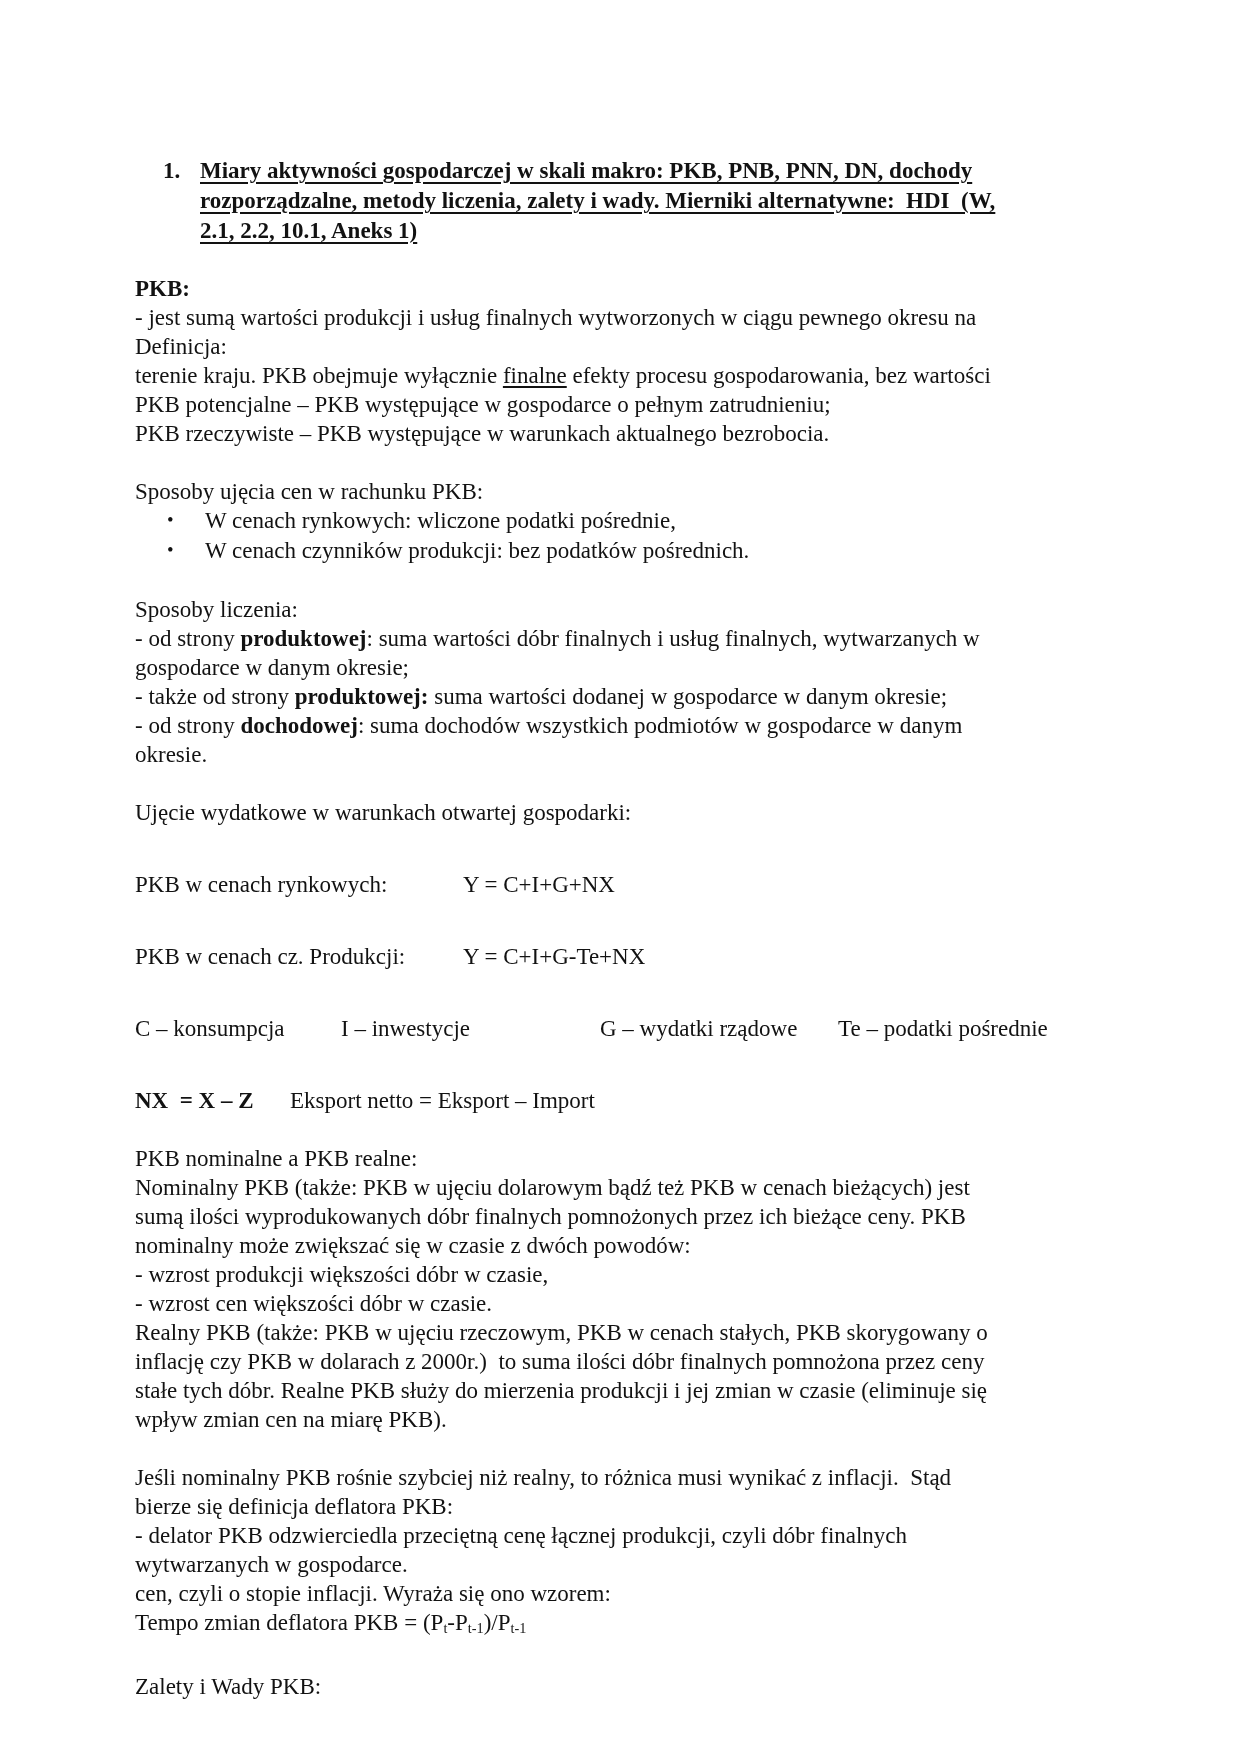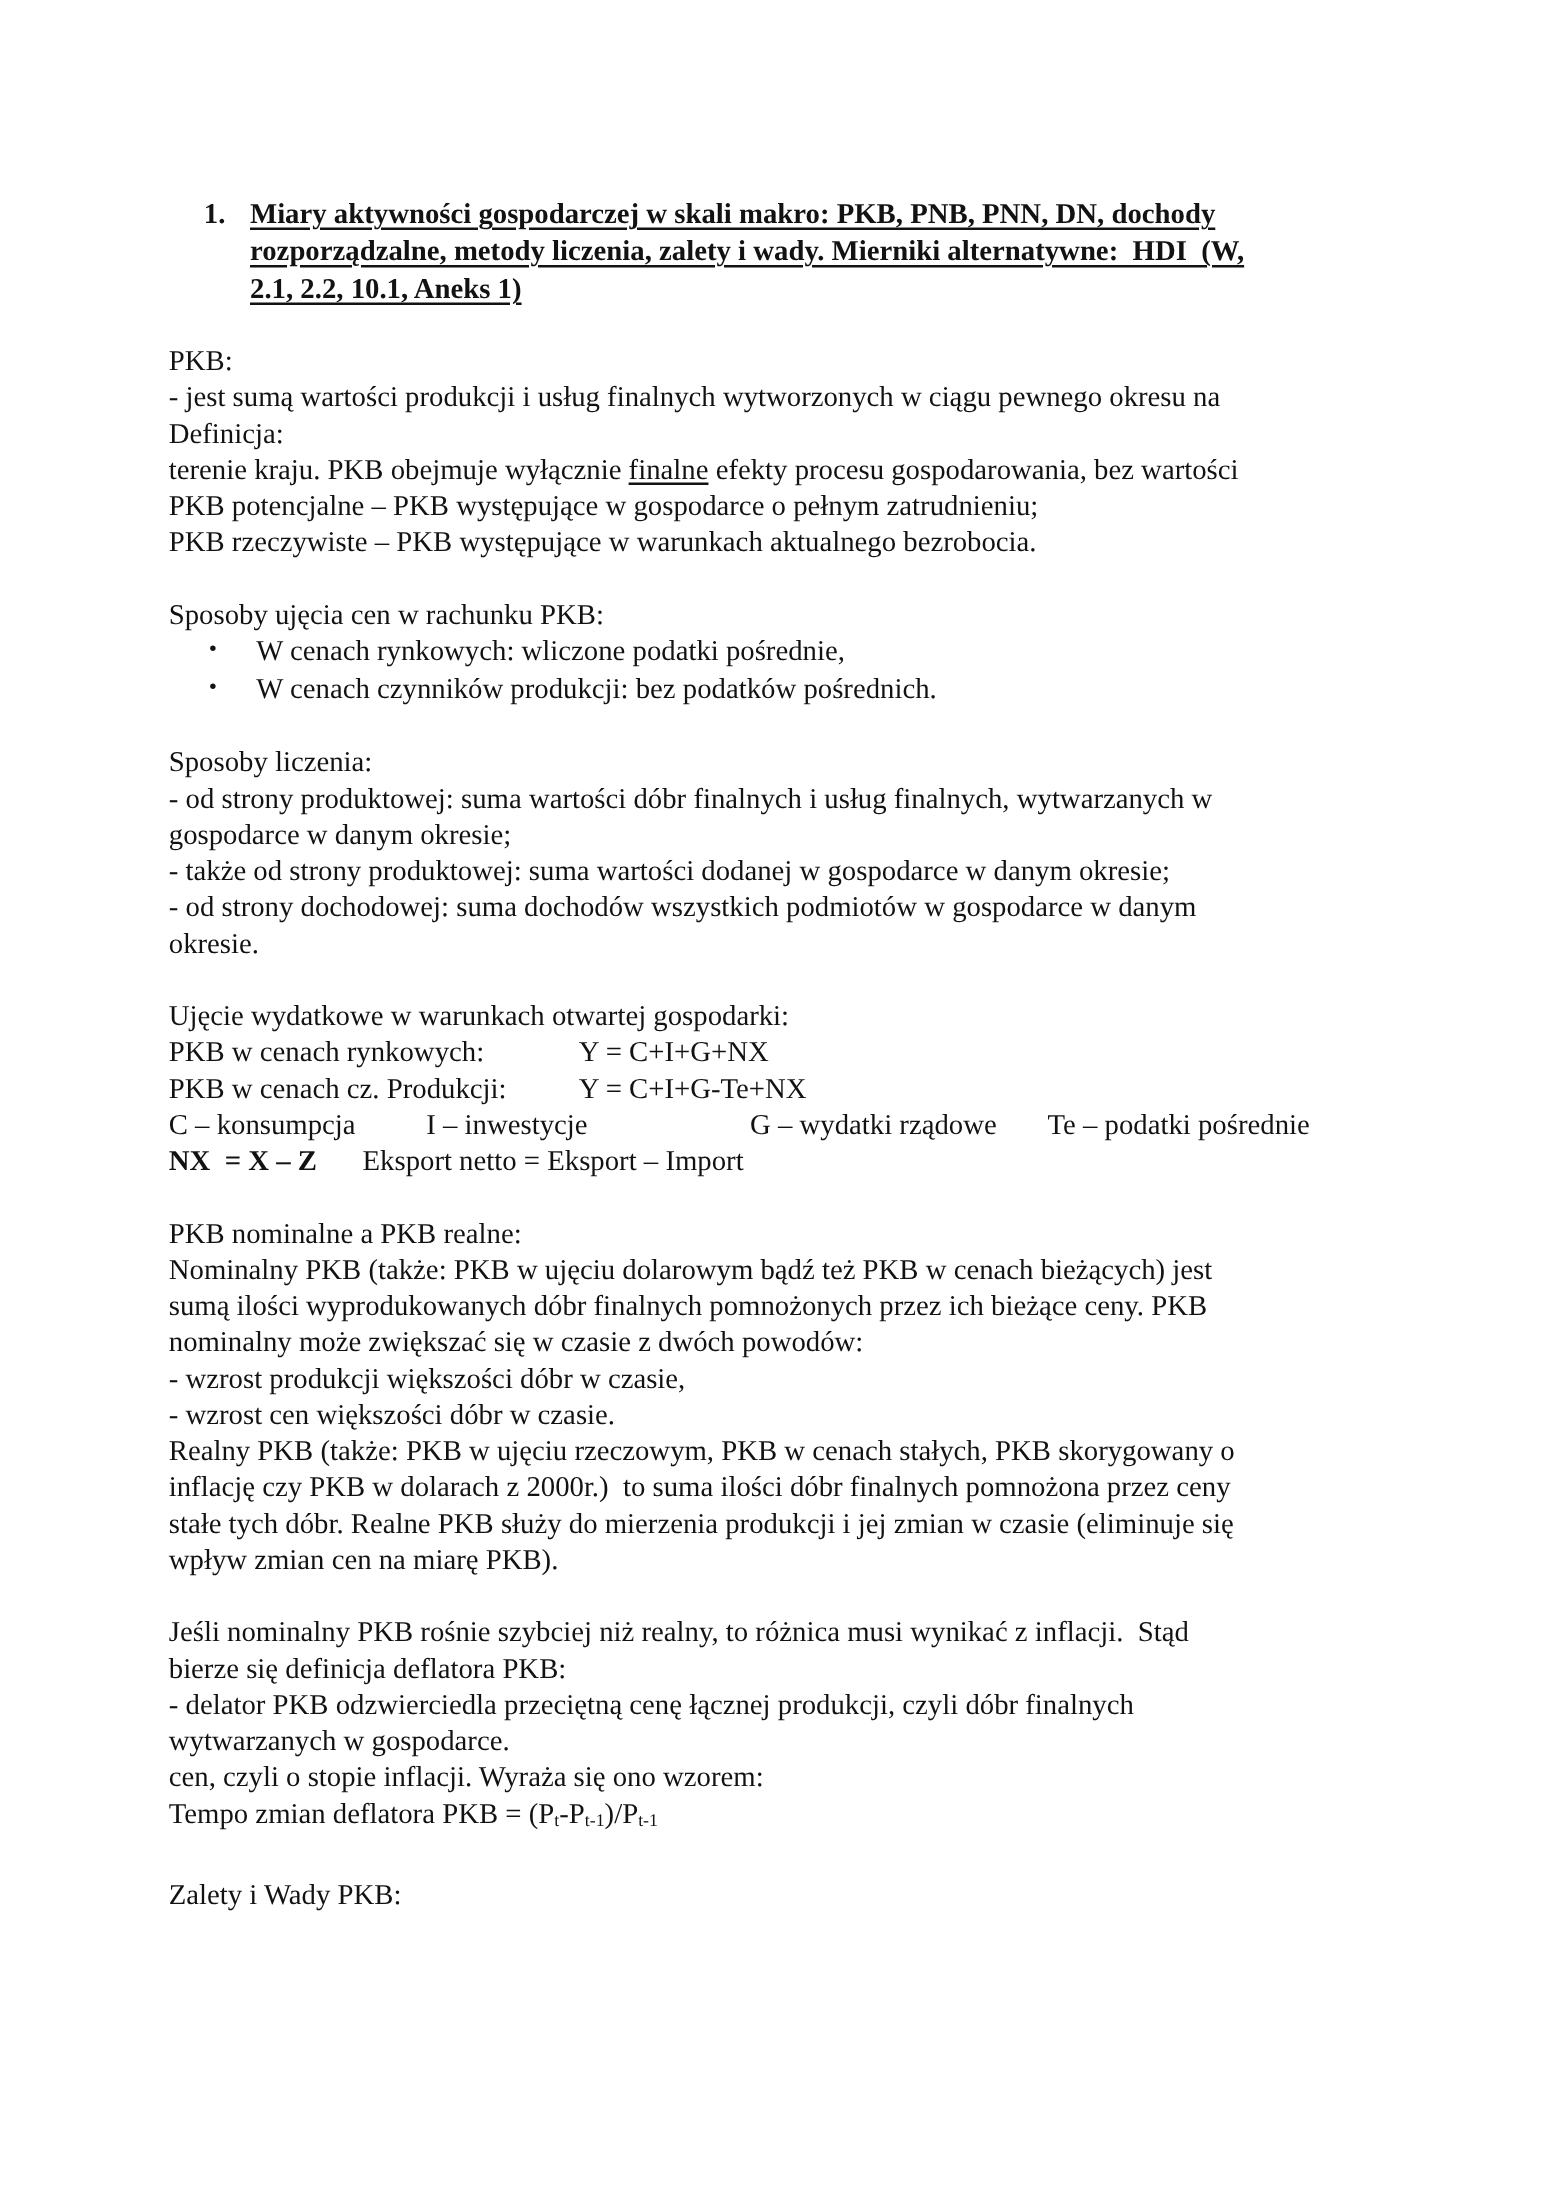--- a/index.html
+++ b/index.html
@@ -51,22 +51,23 @@
   .bullet-marker {
     position: absolute;
     left: 32px;
     top: -1px;
     font-size: 0.82em;
   }
   .tab-cell {
     display: inline-block;
     white-space: pre;
     vertical-align: top;
+    margin-top: 43px;
   }
-  .seg-b { font-weight: normal; text-align: right; }
+  .seg-b { font-weight: bold; text-align: right; }
   .seg-u { text-decoration: underline; text-underline-offset: 3px; }
   .seg-sub {
     font-size: 0.62em;
     vertical-align: -0.22em;
   }
 </style>
 </head>
 <body>
 
 <div class="page">

